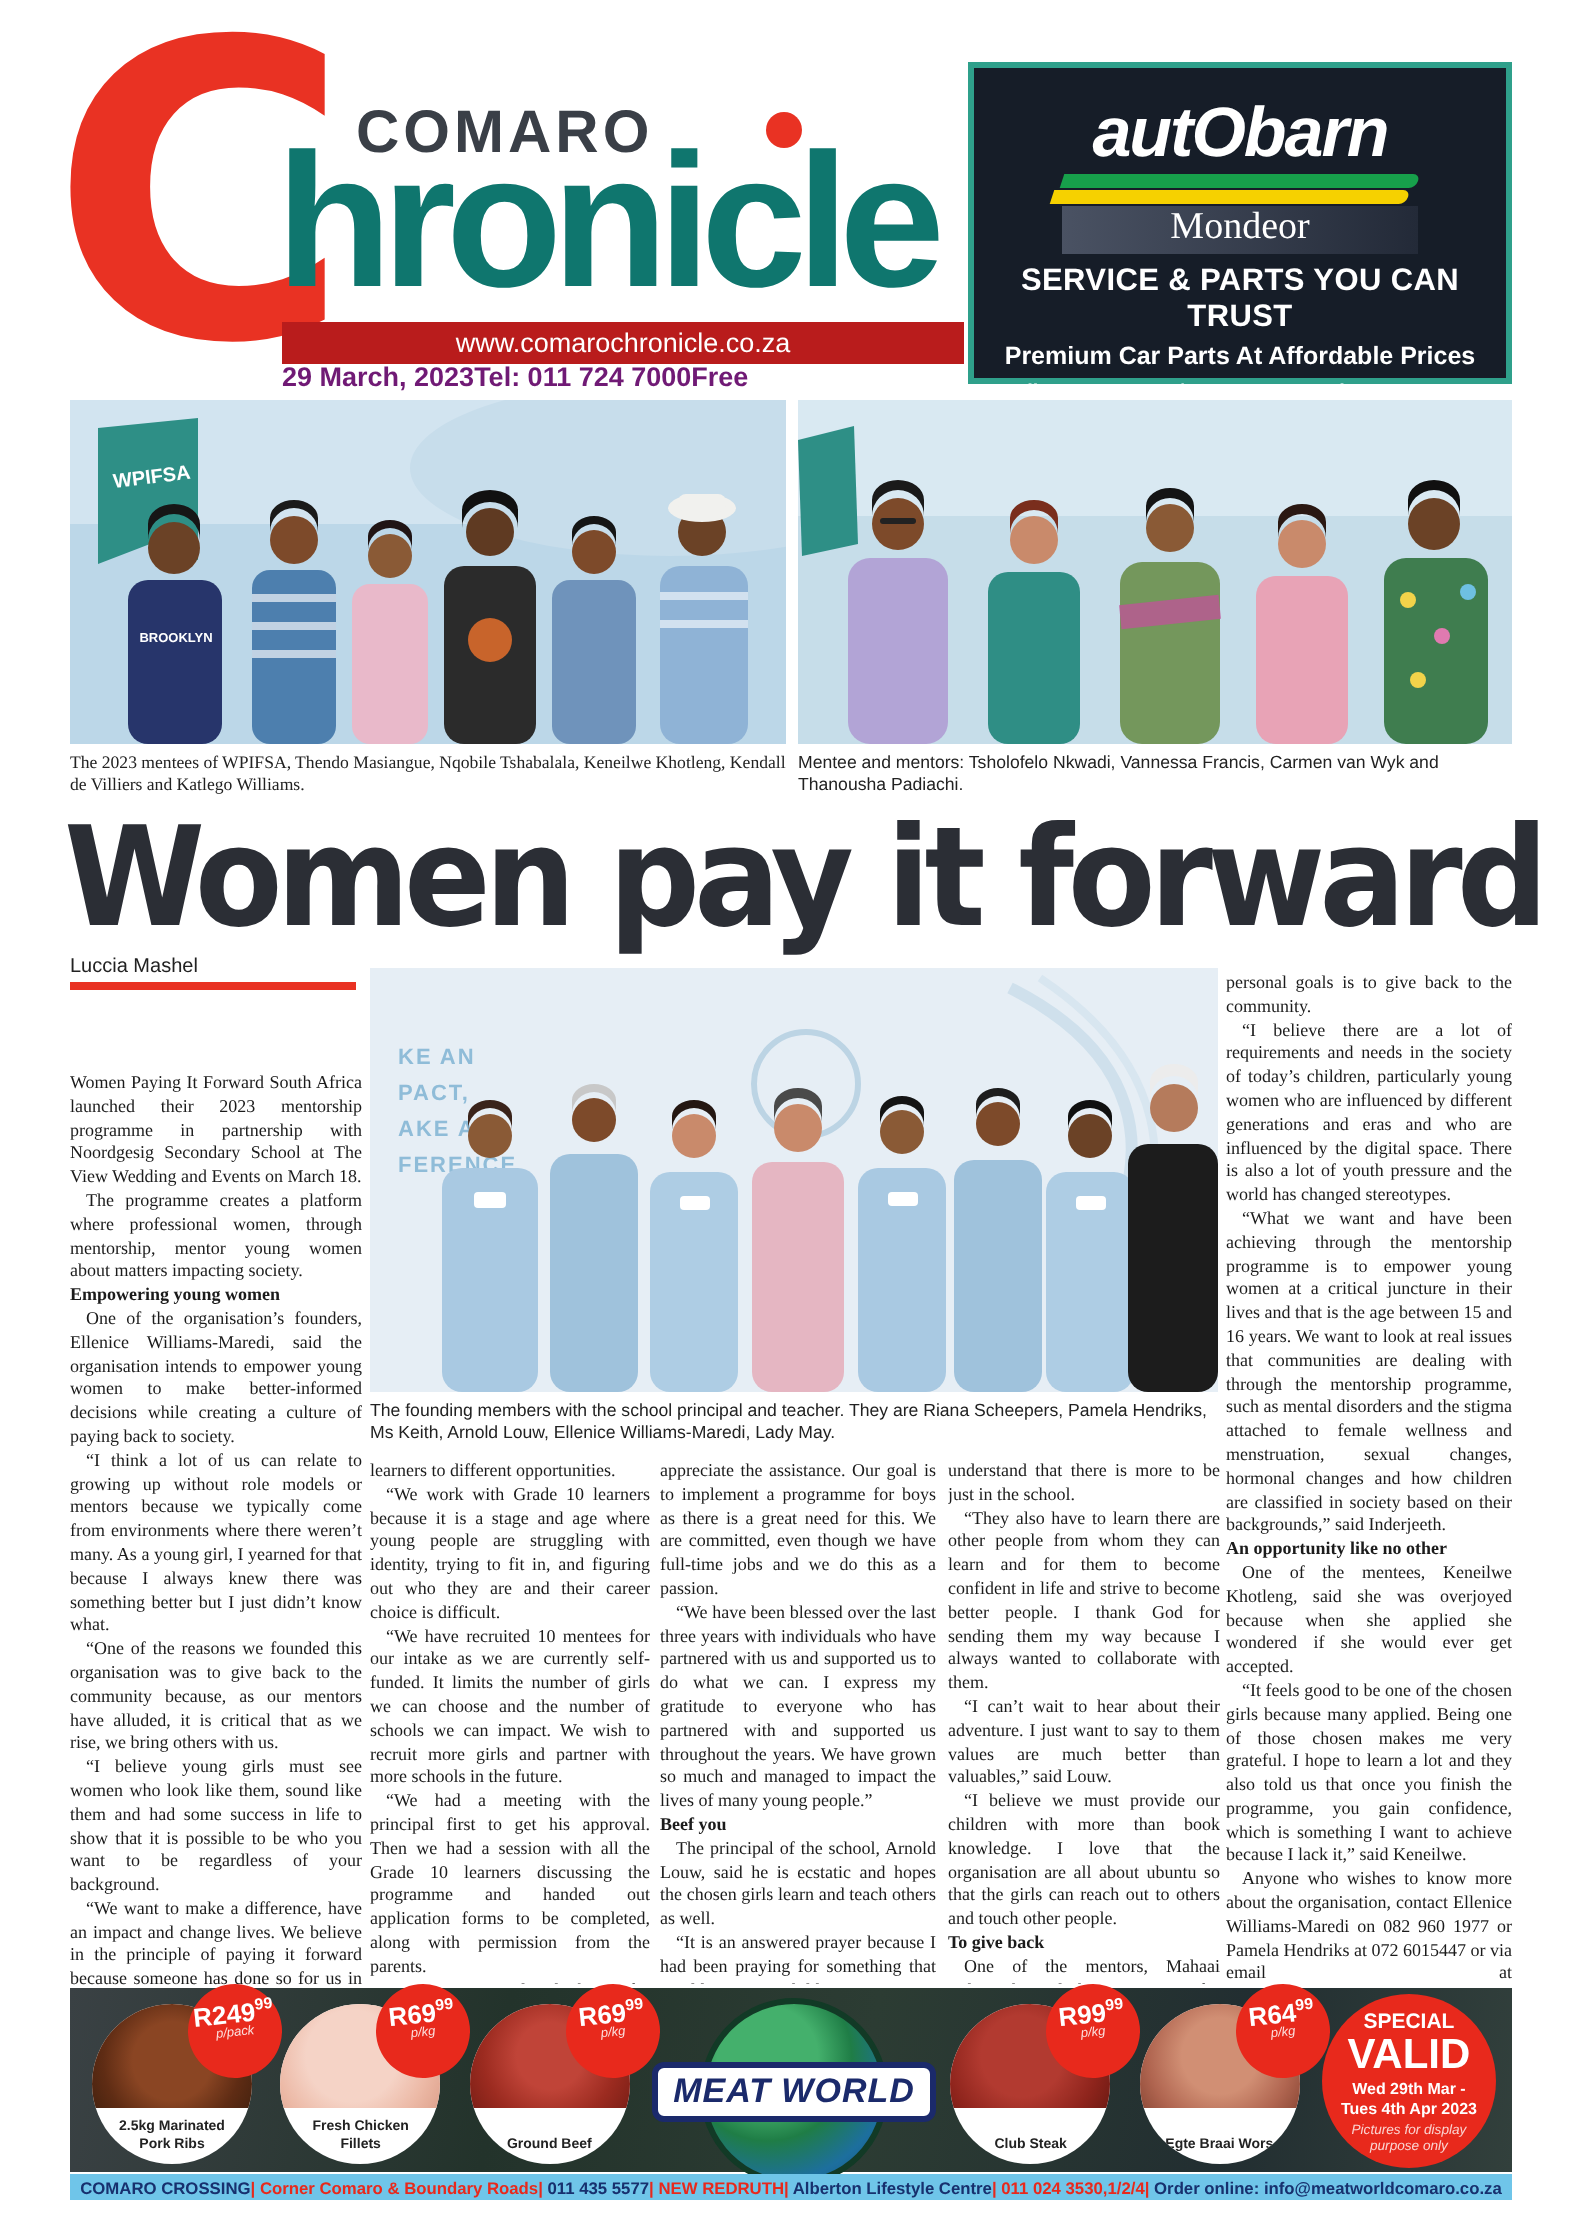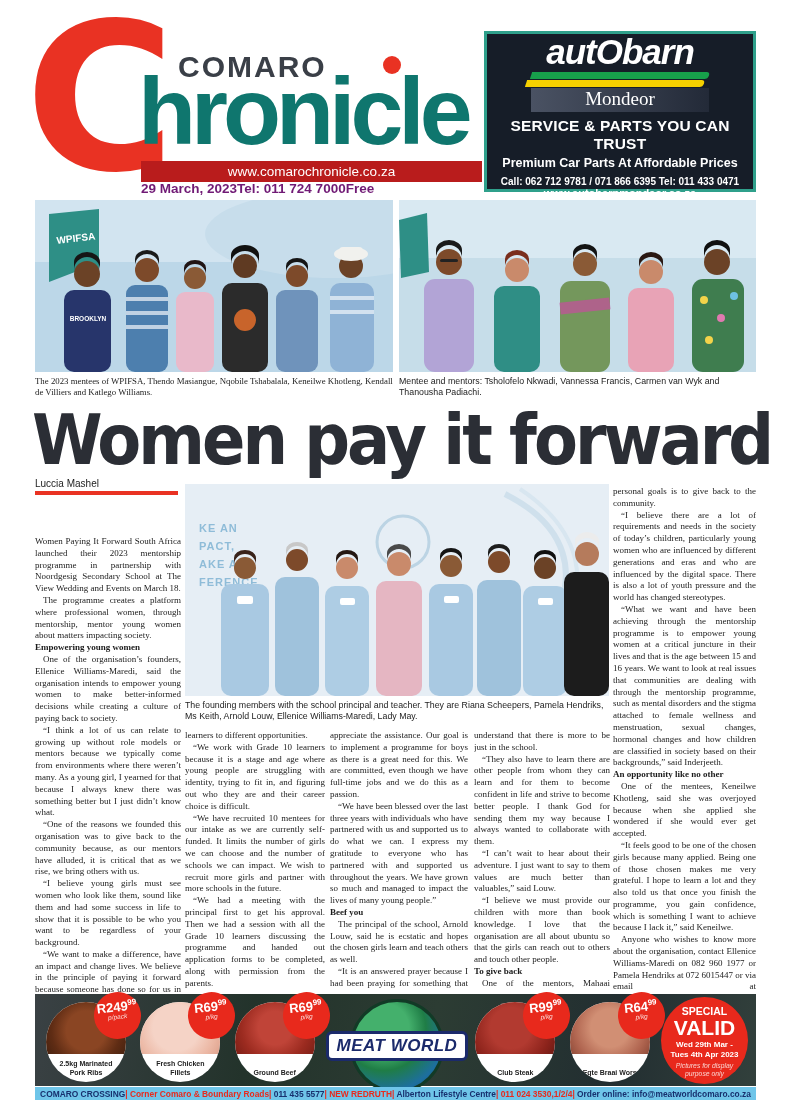--- a/index.html
+++ b/index.html
@@ -20,21 +20,21 @@
   .webbar { position:absolute; left:106px; top:131px; width:341px; height:21px;
             background:#b91c1c; color:#fff; font-size:13.5px; display:flex;
             align-items:center; justify-content:center; }
   .daterow { position:absolute; left:106px; top:151px; width:341px; display:flex;
              justify-content:flex-start; font-size:13.5px; font-weight:bold; color:#701a75; }
   .free { font-weight:bold; }
 
   
   .autobarn { position:absolute; left:484px; top:31px; width:272px; height:161px;
               background:#161d28; border:3px solid #2fa08b; text-align:center;
-              color:#fff; padding-top:0; }
+              color:#fff; padding-top:15px; }
   .ab-brand { font-size:35px; font-weight:bold; font-style:italic; letter-spacing:-1px; line-height:1.05; }
   .ab-swoosh { width:178px; margin:1px auto 0; }
   .ab-green { height:7px; background:#17a04b; border-radius:0 6px 6px 0; transform:skewX(-18deg); }
   .ab-yellow { height:7px; background:#f6d100; border-radius:0 6px 6px 0; transform:skewX(-18deg) translateX(-5px); margin-top:1px;}
   .ab-mondeor { width:178px; margin:1px auto 0; background:linear-gradient(90deg,#4a5263,#232a38);
                 font-family:"Liberation Serif",serif; font-size:19px; padding:0 0 2px; }
   .ab-tagline { font-size:15.5px; font-weight:bold; margin-top:5px; letter-spacing:0.2px; }
   .ab-sub { font-size:12.5px; font-weight:bold; margin-top:3px; }
   .ab-phones { font-size:10px; font-weight:bold; margin-top:6px; }
   .ab-web { font-size:11px; font-weight:bold; }

